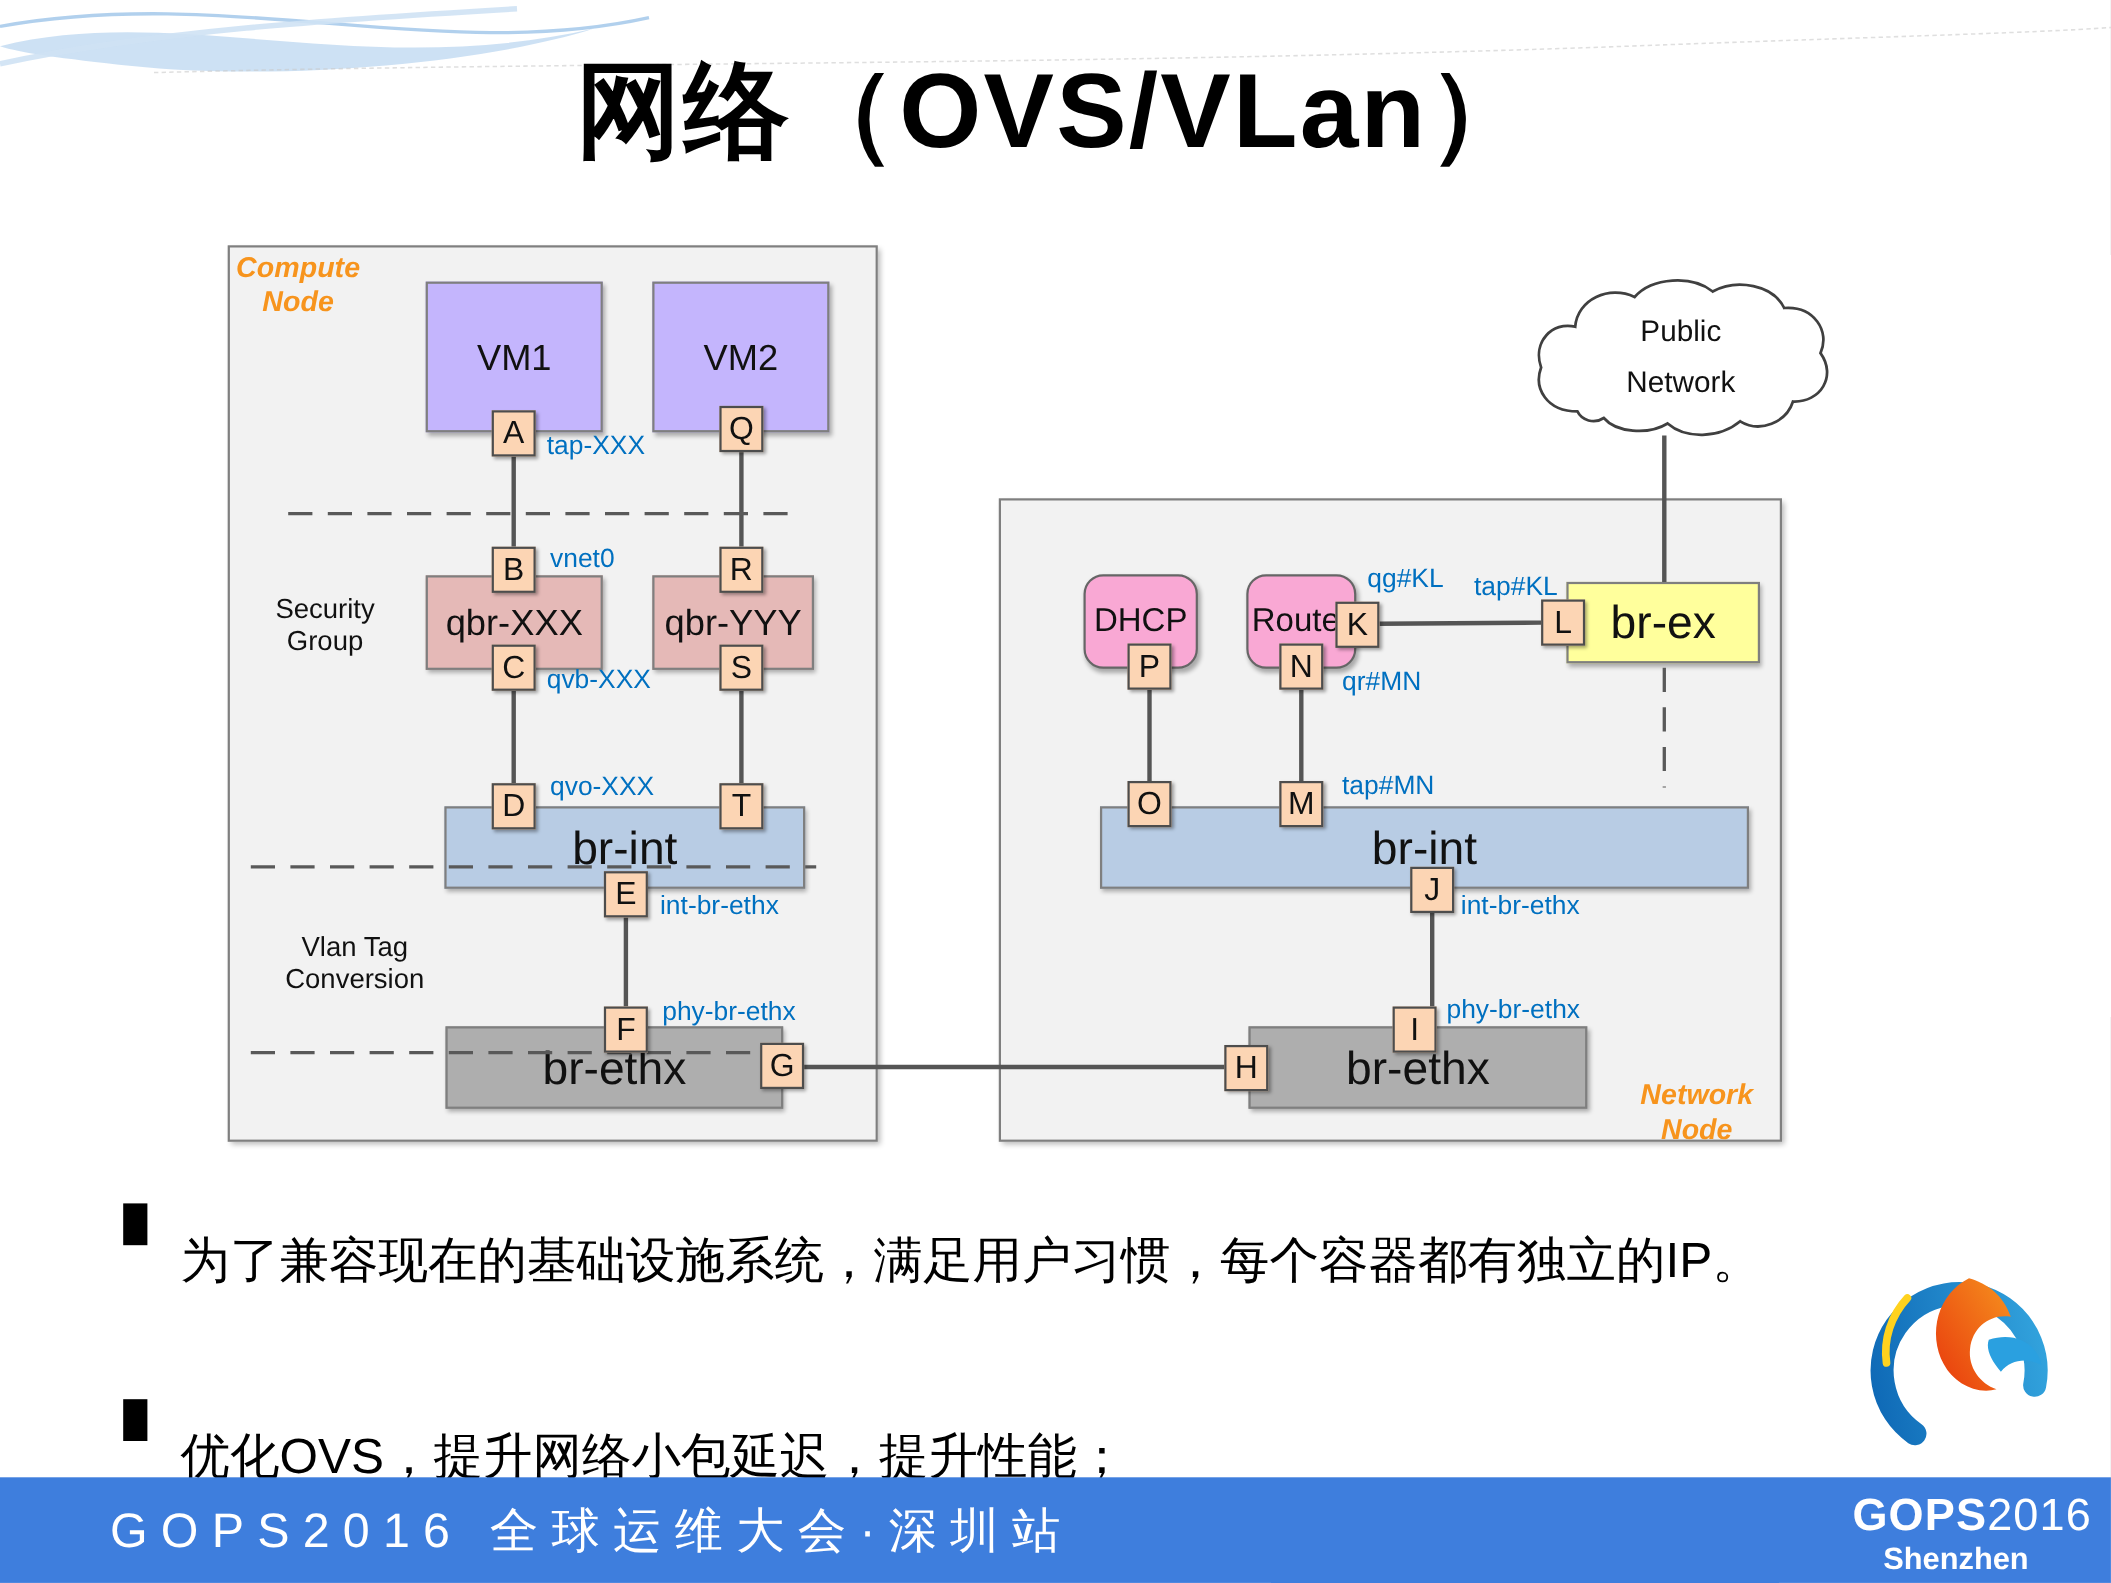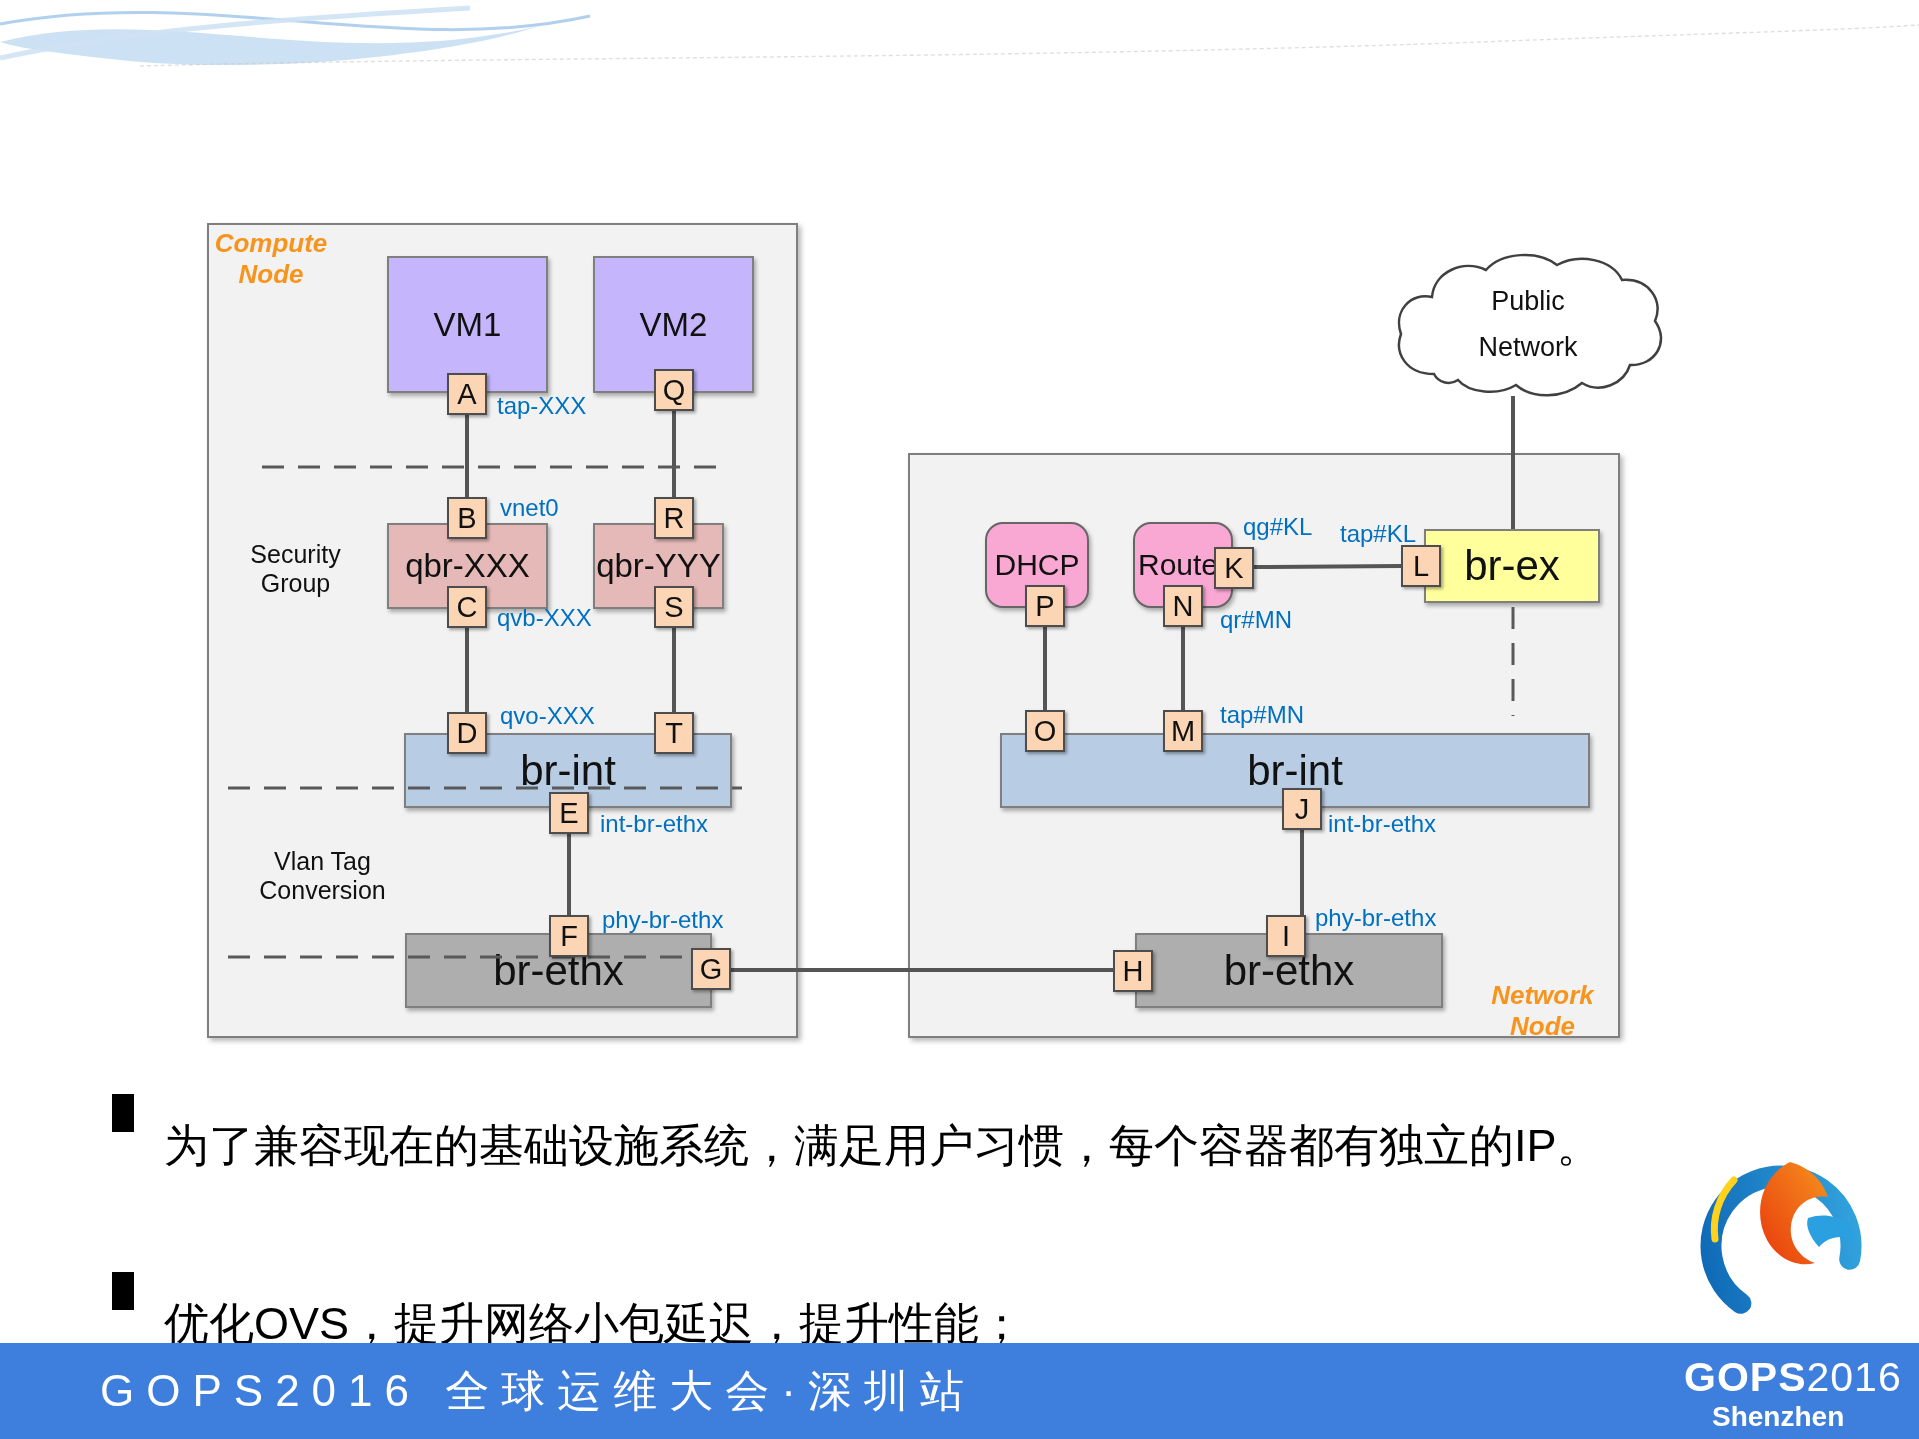--- a/index.html
+++ b/index.html
@@ -55,20 +55,21 @@
 
 <div class="slide">
 
   <svg class="abs swoosh" width="1919" height="80" viewBox="0 0 1919 80">
     <path d="M0,42 C160,2 330,74 540,26 C440,58 250,74 120,60 C55,53 18,48 0,42 Z" fill="#bcd7f0" opacity="0.75"></path>
     <path d="M0,24 C210,-14 400,58 590,16" stroke="#9ec4e8" stroke-width="3" fill="none" opacity="0.8"></path>
     <path d="M0,58 C140,28 300,18 470,8" stroke="#cfe2f4" stroke-width="5" fill="none" opacity="0.9"></path>
     <path d="M140,66 C520,56 980,60 1480,42 C1690,34 1850,30 1919,25" stroke="#c9c9c9" stroke-width="1.4" fill="none" stroke-dasharray="4 3" opacity="0.6"></path>
   </svg>
 
+  <div class="abs title">网络（OVS/VLan）</div>
 
   <div class="abs nodebox" style="left:207px;top:223px;width:591px;height:815px;"></div>
   <div class="abs nodebox" style="left:908px;top:453px;width:712px;height:585px;"></div>
 
   <div class="abs nodelabel" style="left:196px;top:228px;width:150px;">
     <div>Compute</div>
     <div>Node</div>
   </div>
   <div class="abs nodelabel" style="left:1460px;top:980px;width:165px;">
     <div>Network</div>
@@ -88,21 +89,21 @@
              C 171 149 140 149 124 135
              C 106 146 77 143 66 130
              C 57 136 46 132 42 124 Z" fill="#ffffff" stroke="#404040" stroke-width="2.5"></path>
   </svg>
   <div class="abs cloudtext" style="left:1428px;top:286px;">Public</div>
   <div class="abs cloudtext" style="left:1428px;top:332px;">Network</div>
 
   <div class="abs box vm" style="left:387px;top:256px;width:161px;height:137px;">VM1</div>
   <div class="abs box vm" style="left:593px;top:256px;width:161px;height:137px;">VM2</div>
   <div class="abs box qbr" style="left:387px;top:523px;width:161px;height:86px;">qbr-XXX</div>
-  <div class="abs box qbr" style="left:593px;top:523px;width:131px;height:86px;">qbr-YYY</div>
+  <div class="abs box qbr" style="left:593px;top:523px;width:147px;height:86px;">qbr-YYY</div>
   <div class="abs box brint" style="left:404px;top:733px;width:328px;height:75px;">br-int</div>
   <div class="abs box brethx" style="left:405px;top:933px;width:307px;height:75px;">br-ethx</div>
 
   <div class="abs blklabel" style="left:228px;top:540px;width:135px;">
     <div>Security</div>
     <div>Group</div>
   </div>
   <div class="abs blklabel" style="left:240px;top:847px;width:165px;">
     <div>Vlan Tag</div>
     <div>Conversion</div>

